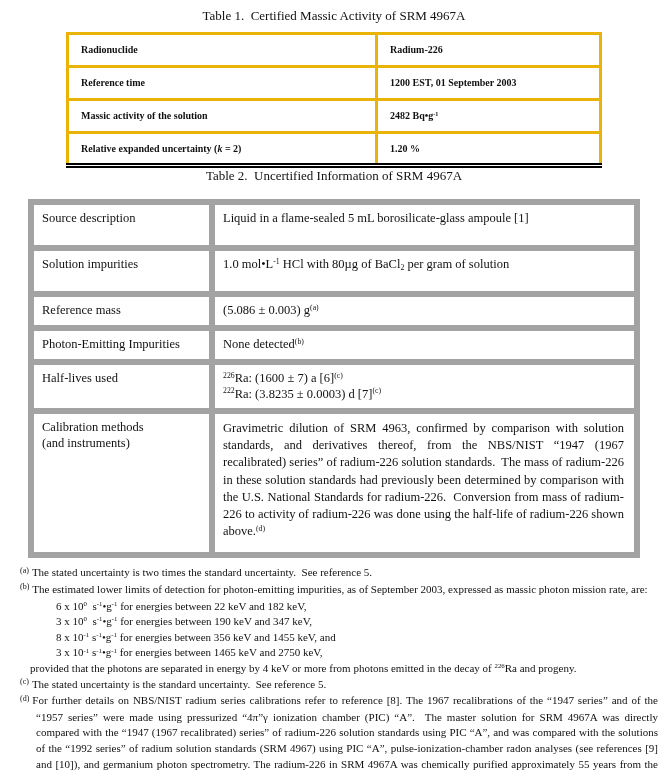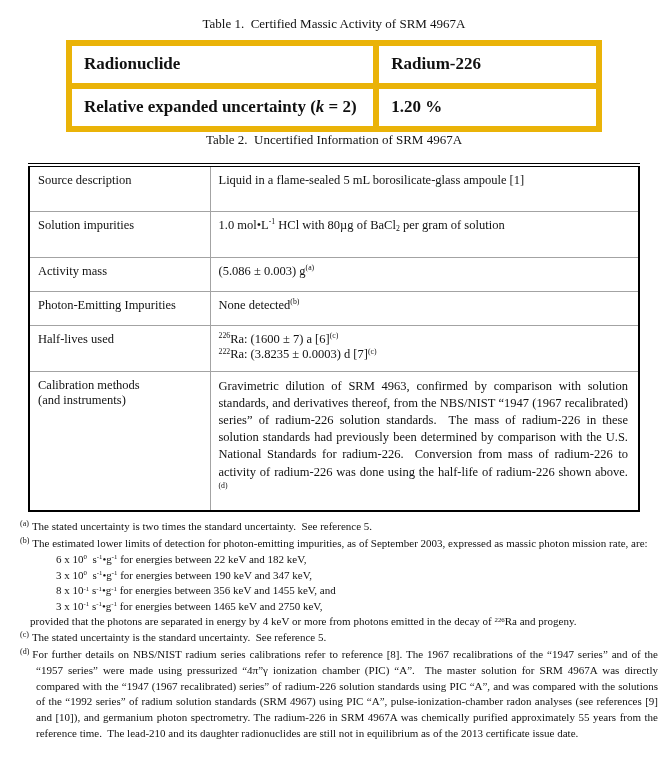--- a/index.html
+++ b/index.html
@@ -7,56 +7,56 @@
   body {
     font-family: "Liberation Serif", "DejaVu Serif", serif;
     color: #111111;
   }
   .page {
     position: relative;
     width: 668px;
     height: 774px;
     background: #ffffff;
     overflow: hidden;
-    padding-top: 16px;
+    padding-top: 8px;
   }
   .tbl-title {
     text-align: center;
     font-size: 13px;
     line-height: 16px;
   }
   table { border-collapse: collapse; table-layout: fixed; }
 
   
   #table1 {
     width: 536px;
     margin: 8px auto 0 auto;
     border: 2px solid #000;
     border-bottom: 5px double #000;
   }
   #table1 td {
-    border: 6px solid #eab308;
-    font-size: 17px;
+    border: 3px solid #eab308;
+    font-size: 10px;
     font-weight: bold;
     vertical-align: middle;
     padding: 8px 8px 9px 12px;
     height: 33px;
   }
   #table1 td.c1 { width: 291px; }
   #table1 td.c2 { width: 211px; }
 
   
   #table2 {
     width: 612px;
     margin: 15px auto 0 auto;
     border: 2px solid #000;
     border-top: 4px double #000;
   }
   #table2 td {
-    border: 1px solid #a3a3a3;
+    border: 6px solid #a3a3a3;
     font-size: 12.5px;
     vertical-align: top;
     padding: 6px 10px 6px 8px;
     line-height: 15.5px;
   }
   #table2 td.c1 { width: 181px; }
   #table2 tr.tall td { height: 46px; }
   #table2 tr.mid td  { height: 34px; }
   #table2 tr.two td  { height: 46px; }
   #table2 td.justify {
@@ -113,40 +113,48 @@
 
   <div class="tbl-title">Table 1.&nbsp; Certified Massic Activity of SRM 4967A</div>
 
   <table id="table1">
     <tbody>
         <tr>
       <td class="c1">Radionuclide</td>
       <td class="c2">Radium-226</td>
     </tr>
     <tr>
+      <td class="c1">Reference time</td>
+      <td class="c2">1200 EST, 01 September 2003</td>
+    </tr>
+    <tr>
+      <td class="c1">Massic activity of the solution</td>
+      <td class="c2">2482 Bq•g<sup>-1</sup></td>
+    </tr>
+    <tr>
       <td class="c1">Relative expanded uncertainty (<i>k</i> = 2)</td>
       <td class="c2">1.20 %</td>
     </tr>
   </tbody>
     </table>
 
   <div class="tbl-title">Table 2.&nbsp; Uncertified Information of SRM 4967A</div>
 
   <table id="table2">
     <tbody>
         <tr class="tall">
       <td class="c1">Source description</td>
       <td class="c2">Liquid in a flame-sealed 5 mL borosilicate-glass ampoule [1]</td>
     </tr>
     <tr class="tall">
       <td class="c1">Solution impurities</td>
       <td class="c2">1.0 mol•L<sup>-1</sup> HCl with 80µg of BaCl<sub>2</sub> per gram of solution</td>
     </tr>
     <tr class="mid">
-      <td class="c1">Activity mass</td>
+      <td class="c1">Reference mass</td>
       <td class="c2">(5.086 ± 0.003) g<sup>(a)</sup></td>
     </tr>
     <tr class="mid">
       <td class="c1">Photon-Emitting Impurities</td>
       <td class="c2">None detected<sup>(b)</sup></td>
     </tr>
     <tr class="two">
       <td class="c1">Half-lives used</td>
       <td class="c2"><sup>226</sup>Ra: (1600 ± 7) a [6]<sup>(c)</sup><br><sup>222</sup>Ra: (3.8235 ± 0.0003) d [7]<sup>(c)</sup></td>
     </tr>

